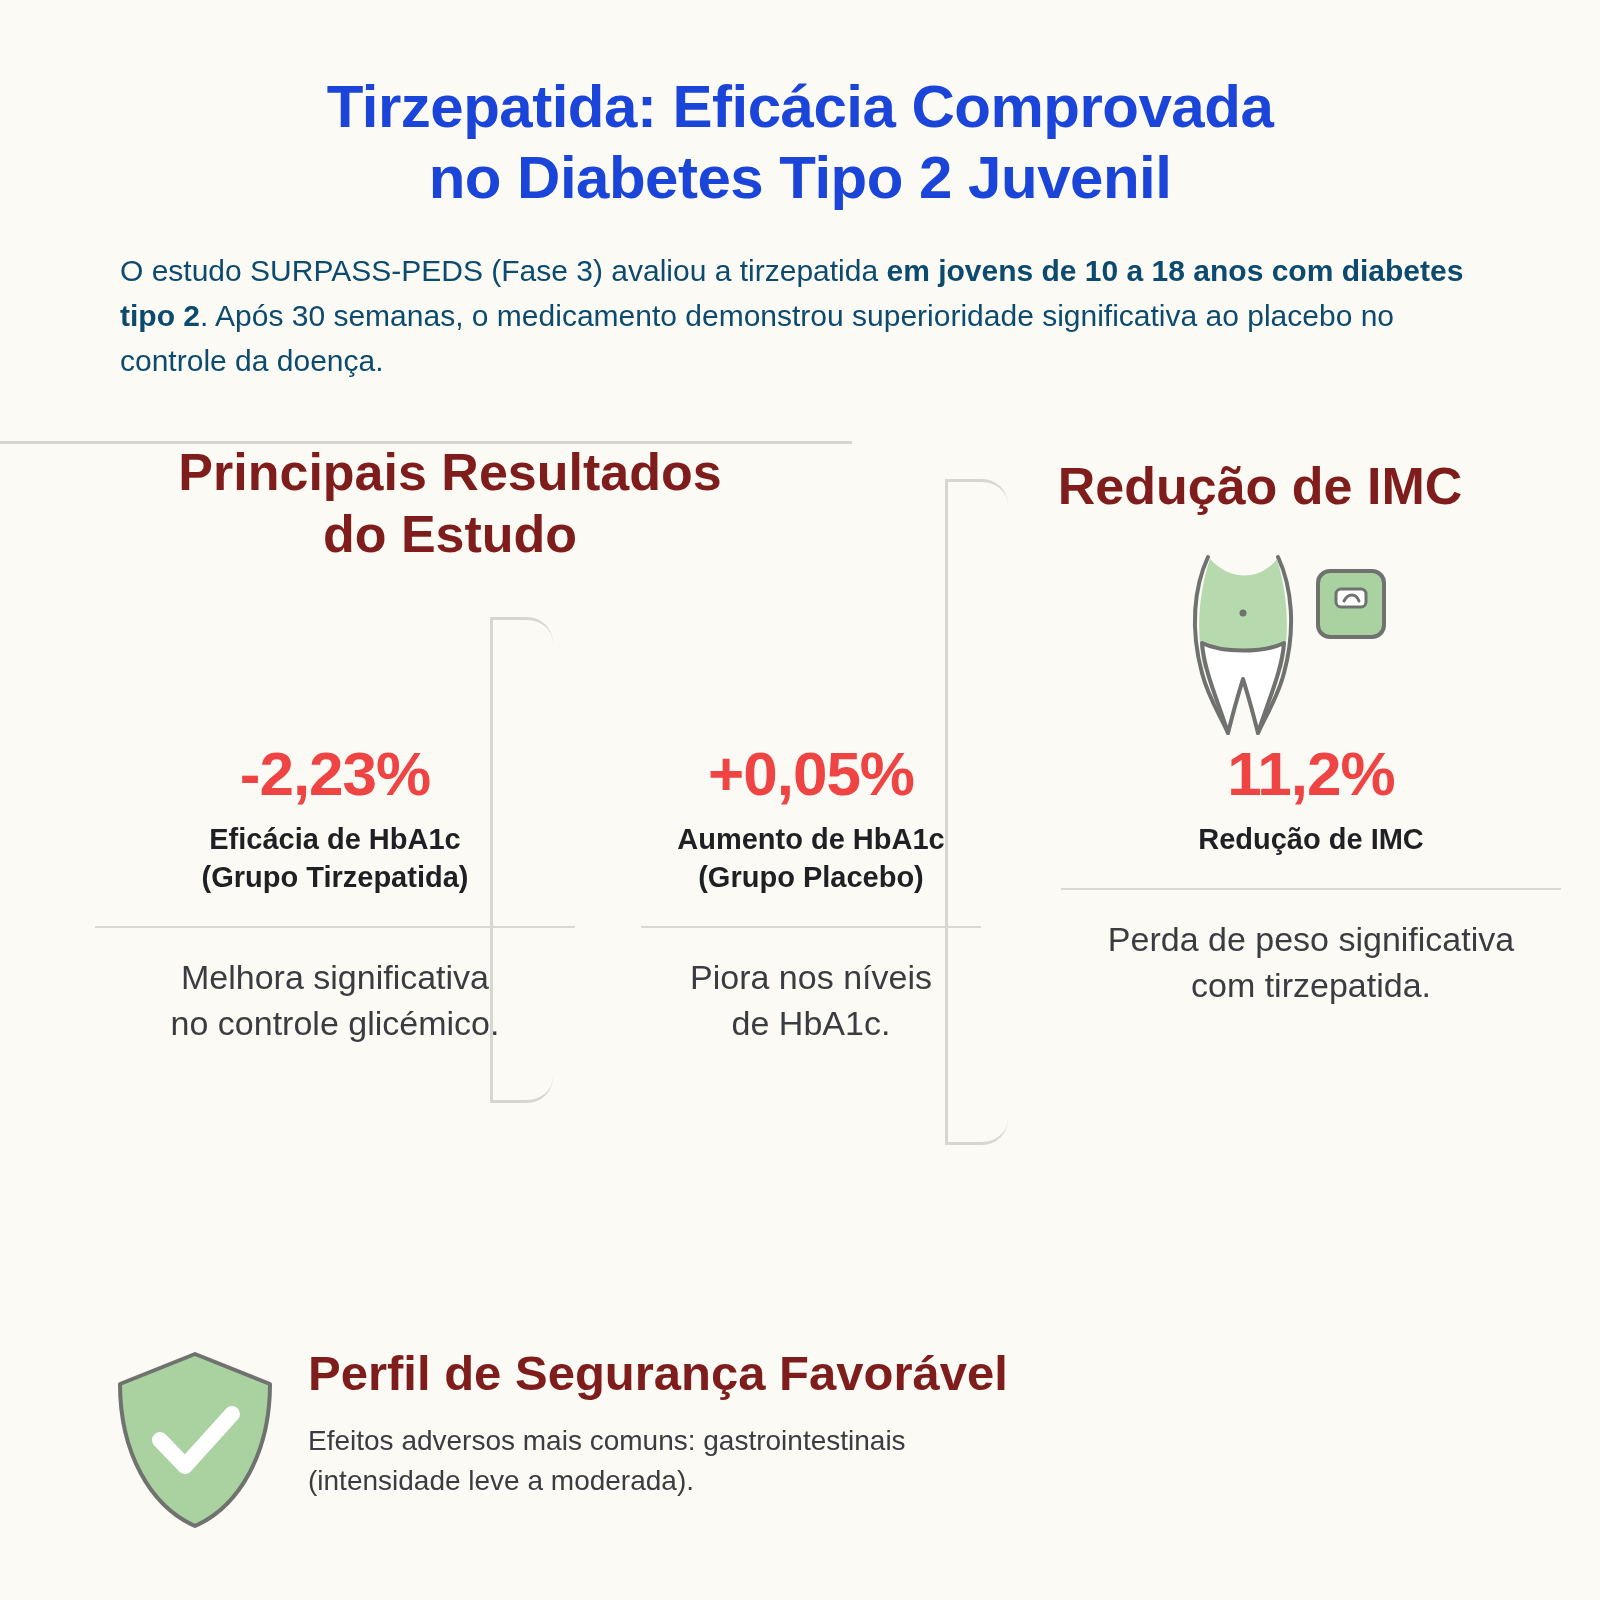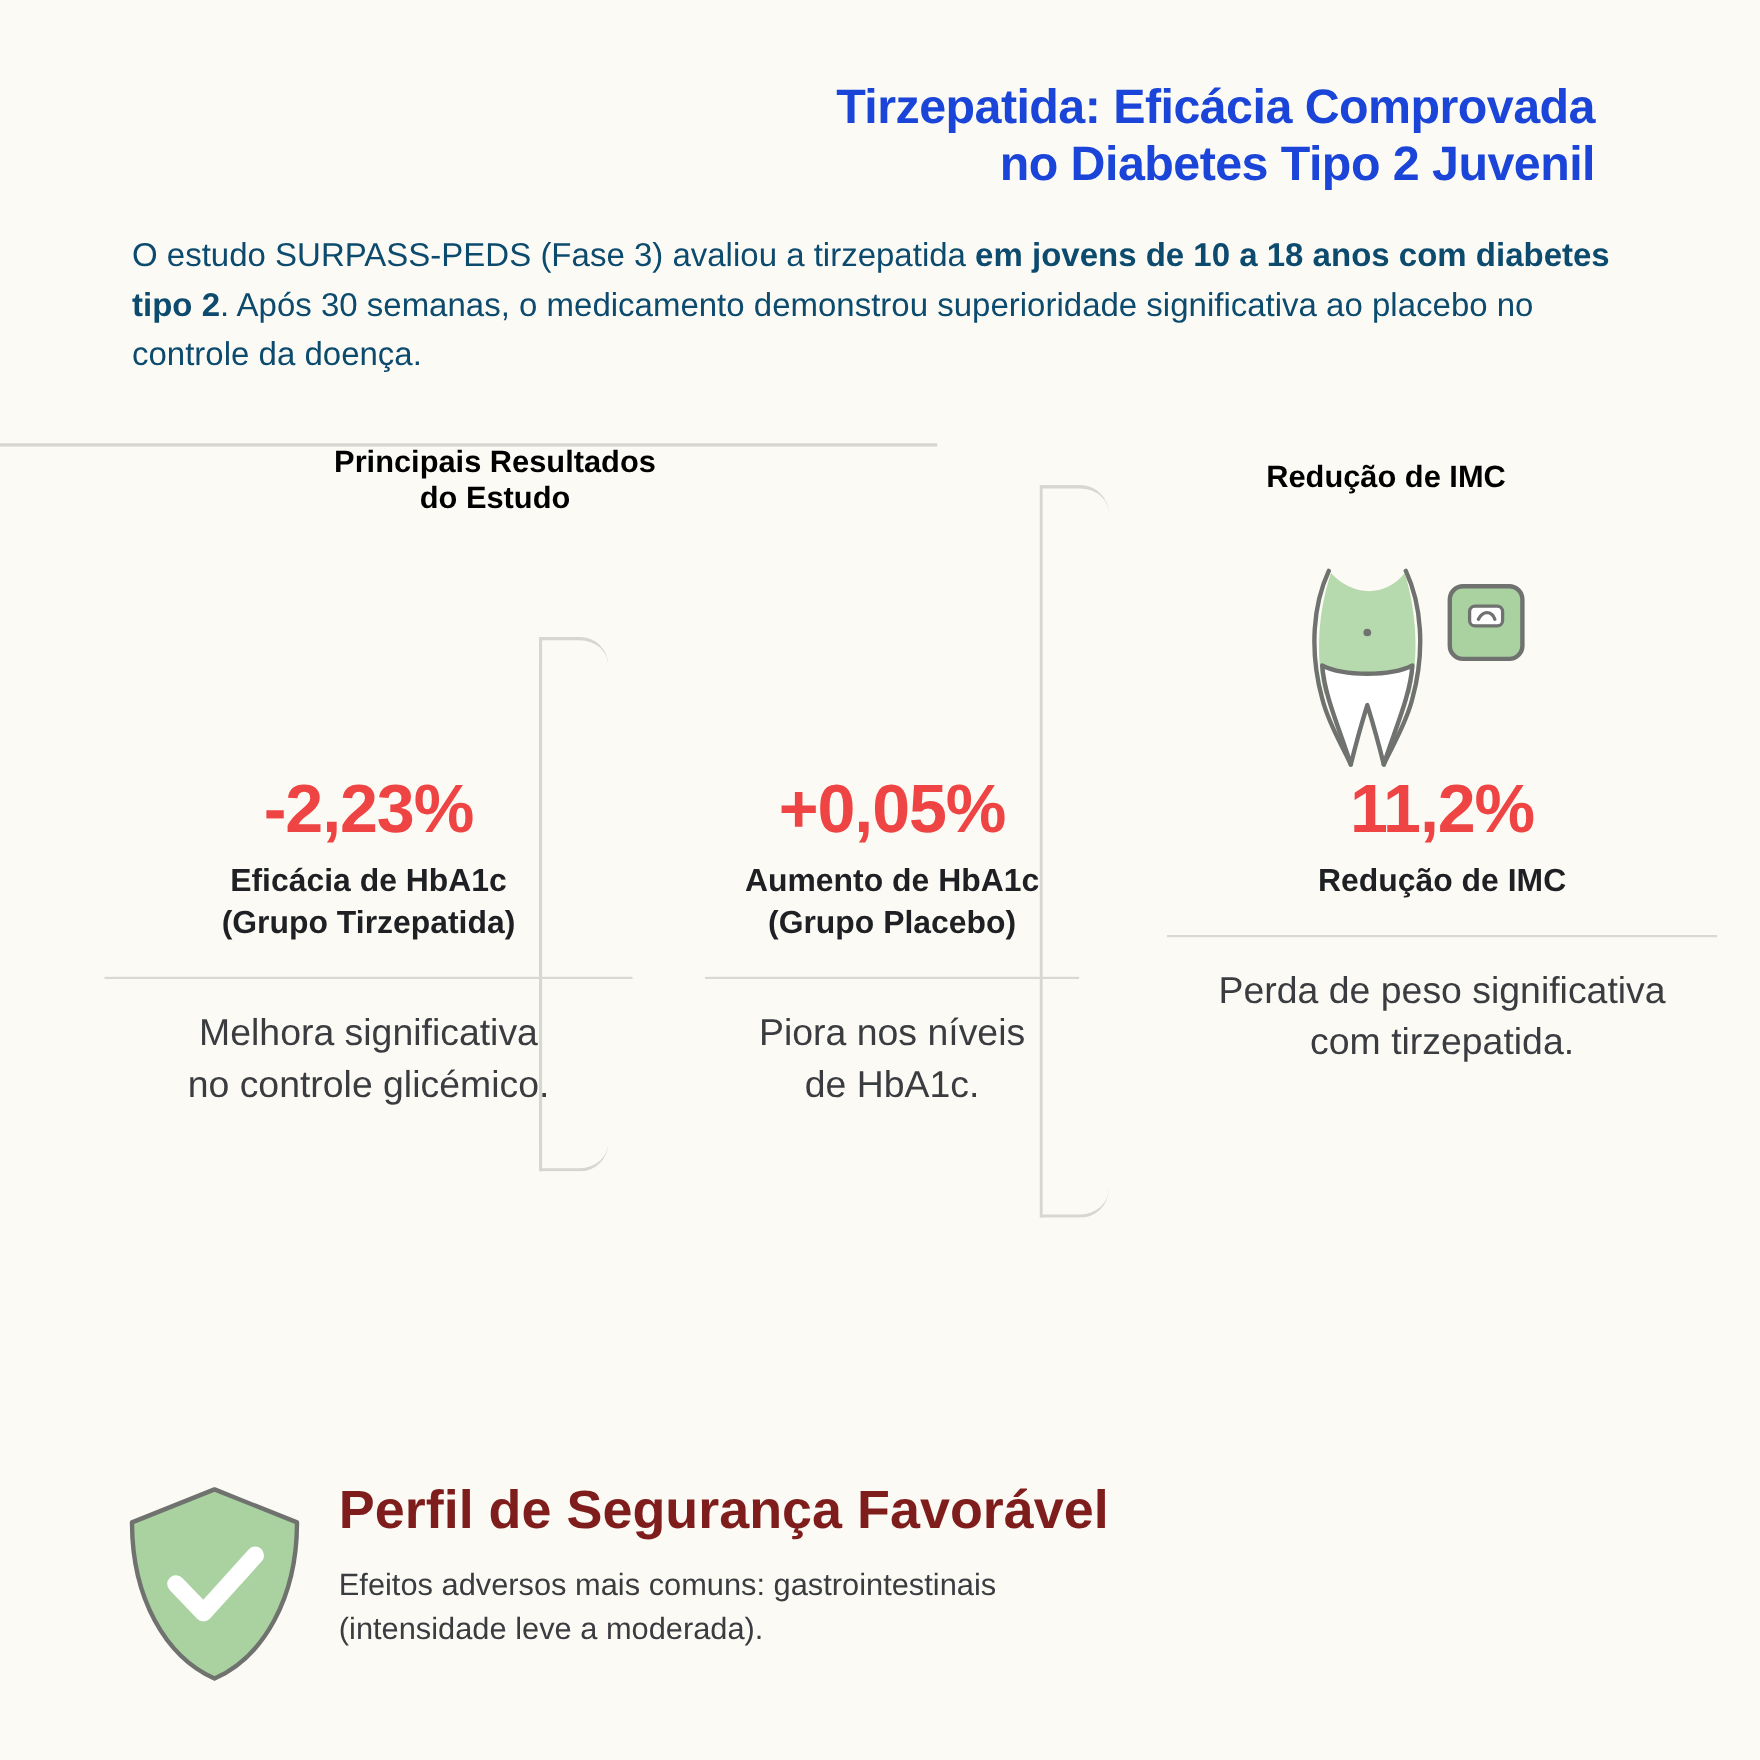--- a/index.html
+++ b/index.html
@@ -18,23 +18,23 @@
   .page {
     position: relative;
     width: 1600px;
     height: 1600px;
     box-sizing: border-box;
     padding: 0;
   }
 
   
   .title {
-    text-align: right;
+    text-align: center;
     color: #1a45d8;
-    font-size: 44px;
+    font-size: 60px;
     font-weight: bold;
     line-height: 1.18;
     letter-spacing: -0.5px;
     margin: 72px 150px 0 150px;
   }
   .intro {
     font-size: 30px;
     line-height: 1.5;
     color: #0c4a6e;
     margin: 34px 120px 0 120px;
@@ -42,25 +42,25 @@
   .intro b { font-weight: bold; }
 
   
   .mid {
     position: relative;
     margin-top: 58px;
     height: 760px;
   }
 
   .sec-title {
-    font-size: 28px;
+    font-size: 52px;
     font-weight: bold;
     line-height: 1.2;
     text-align: center;
-    color: #000000;
+    color: #7f1d1d;
   }
   .left-title {
     position: absolute;
     left: 100px;
     top: 0;
     width: 700px;
   }
   .right-title {
     position: absolute;
     left: 1000px;

